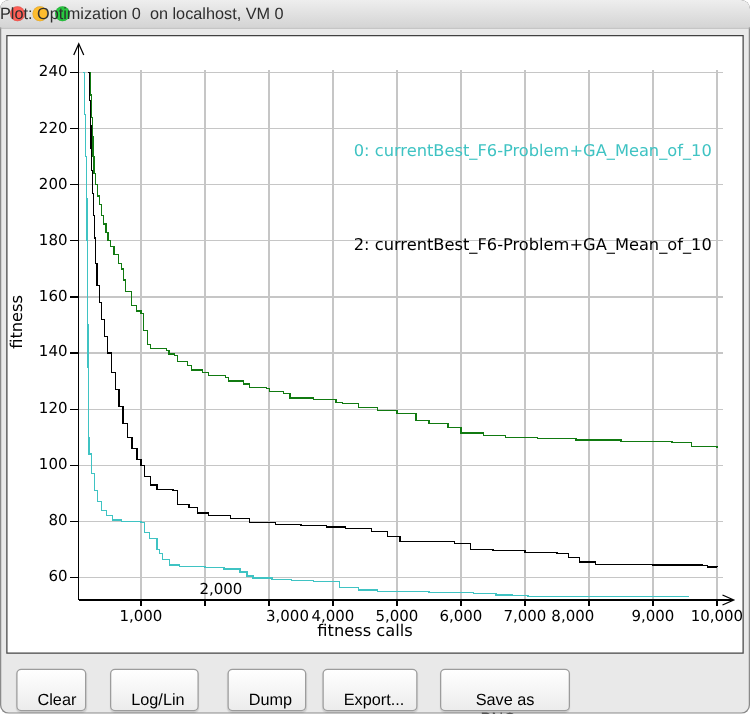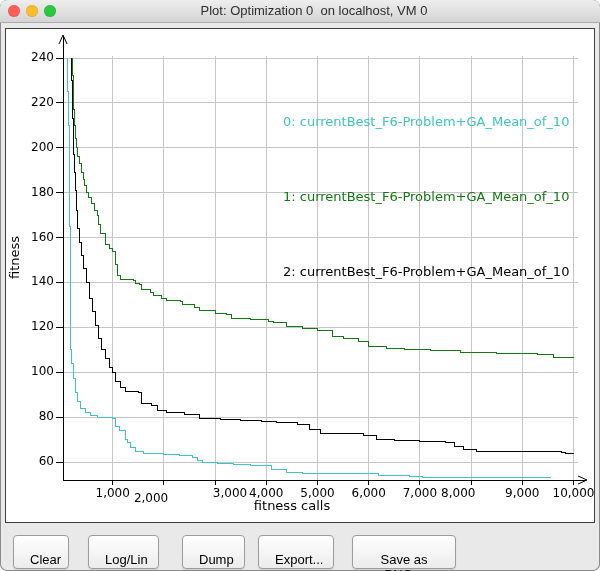--- a/index.html
+++ b/index.html
@@ -11,22 +11,22 @@
   }
   .titlebar{
     position:absolute;left:0;top:0;width:600px;height:22px;
     background:linear-gradient(#eeeeee,#d4d4d4);
     border-bottom:1px solid #ababab;
     border-radius:7px 7px 0 0;
   }
   .lights{position:absolute;left:8px;top:5px;display:flex;gap:6px;}
   .light{width:12px;height:12px;border-radius:50%;display:inline-block;box-shadow:inset 0 0 1px rgba(0,0,0,.3);}
   .title{
-    position:absolute;left:0;top:3px;width:556px;text-align:center;
-    font-size:13px;color:#2e2e2e;white-space:pre;padding-left:36px;
+    position:absolute;left:0;top:3px;width:556px;text-align:left;
+    font-size:13px;color:#2e2e2e;white-space:pre;
   }
   .plot-panel{
     position:absolute;left:5px;top:28px;width:588px;height:493px;
     background:#ffffff;border:1px solid #414141;
   }
   #plot-svg{position:absolute;left:0;top:0;width:600px;height:571px;pointer-events:none;}
   .chart-text{position:absolute;font-family:"DejaVu Sans",sans-serif;color:#000;}
   .xlabel{left:232px;top:498px;width:120px;text-align:center;font-size:13px;}
   .ylabel{left:-26px;top:250px;width:80px;text-align:center;font-size:13px;transform:rotate(-90deg);}
   .legend{position:absolute;left:283px;top:59px;font-family:"DejaVu Sans",sans-serif;font-size:13px;line-height:25px;white-space:pre;}
@@ -106,37 +106,36 @@
       <path d="M66.62 58.00799999999998H67.644V91.67399999999998H68.412V125.33999999999997H69.18V159.00599999999997H69.69200000000001V192.67199999999997H69.94800000000001V226.338H70.20400000000001V260.004H70.3576V293.66999999999996H70.5112V327.336H70.7672V349.78H71.228V363.2464H73.02V378.9572H75.836V392.42359999999996H77.884V401.4012H80.956V408.1344H85.05199999999999V412.6232H90.172V415.9898H97.34V417.11199999999997H112.7V418.2342H115.772V426.0896H119.356V430.5784H125.5V439.556H127.548V442.9226H130.108V447.4114H135.74V451.9002H143.42000000000002V453.0224H163.9V454.1446H179.26V455.2668H192.06V457.5112H197.692V460.8778H202.3V462.44888000000003H217.66V463.79552H233.02V464.2444H250.94V465.3666H271.42V469.8554H286.78V472.0998H302.14V473.222H343.1V473.89531999999997H378.94V475.01752H396.86V475.91528H409.66V476.5886H422.46000000000004V477.03748H471.1V477.26192H517.1800000000001V477.48636H550.972V477.7108" fill="none" stroke="#3fc3c3" stroke-width="1" shape-rendering="crispEdges"></path>
       <path d="M71.74 58.00799999999998H72.508V75.96319999999997H73.1736V93.91839999999996H73.788V109.62919999999997H74.4024V125.33999999999997H75.2216V138.8064H76.348V147.784H77.884V156.7616H79.676V163.4948H81.468V172.4724H83.004V179.2056H84.79599999999999V185.93879999999996H86.332V192.67199999999997H88.124V197.1608H91.196V203.894H94.78V210.6272H97.34V215.11599999999999H98.876V224.09359999999998H100.412V233.07119999999998H105.02000000000001V244.29319999999998H109.116V248.78199999999998H112.7V251.0264H115.004V264.4928H117.82V275.71479999999997H120.38V279.0814H133.18V280.2036H135.228V283.12132H139.836V284.6924H141.88400000000001V289.1812H150.07600000000002V292.5478H153.14800000000002V295.9144H161.852V298.1588H166.972V300.40319999999997H180.284V301.74983999999995H182.844V304.892H194.62V307.1364H199.74V310.05412H213.05200000000002V310.72744H215.612V313.19628H226.876V314.9918H231.996V318.35839999999996H250.94V319.4806H268.86V321.725H273.98V322.8472H286.78V326.2138H302.14V328.4582H317.5V330.70259999999996H332.86V336.3136H343.1V338.558H358.46000000000004V341.9246H368.7V346.4134H386.62V348.6578H404.54V349.78H430.14000000000004V350.9022H460.86V352.0244H496.70000000000005V353.1466H537.6600000000001V354.2688H553.02V357.41096H573.5V358.08428" fill="none" stroke="#117a11" stroke-width="1" shape-rendering="crispEdges"></path>
       <path d="M70.71600000000001 58.00799999999998H71.74V80.452H72.3544V100.65159999999997H72.8664V118.60679999999996H73.3784V136.56199999999995H73.8904V154.5172H74.6072V172.4724H75.4264V190.42759999999998H76.4504V210.6272H77.628V228.58239999999998H79.42V242.04879999999997H81.468V255.5152H83.516V268.98159999999996H86.076V282.448H89.148V298.1588H92.22V311.62519999999995H95.292V325.09159999999997H98.364V338.558H101.94800000000001V349.78H105.53200000000001V358.7576H109.628V367.73519999999996H112.7V372.224H115.772V381.2016H120.38V387.9348H125.5V391.3014H138.3V392.42359999999996H141.88400000000001V403.6456H151.10000000000002V405.89H157.756V410.3788H166.972V412.6232H184.38V414.8676H199.74V418.2342H220.22V419.3564H240.70000000000002V420.47860000000003H261.18V421.6008H276.54V422.723H297.02V424.9674H309.82000000000005V429.45619999999997H320.06V433.49612H363.58000000000004V435.0672H376.38V439.556H394.3V440.6782H419.90000000000003V441.8004H445.5V442.9226H454.716V446.2892H463.42V449.6558H476.22V451.45132H522.3V451.9002H561.724V452.12464H565.82V453.69572H573.5V453.92016" fill="none" stroke="#000000" stroke-width="1" shape-rendering="crispEdges"></path>
     </svg>
 
   <div class="chart-text xlabel">fitness calls</div>
   <div class="chart-text ylabel">fitness</div>
 
   <div class="legend">
     <div class="legend-line" style="color: rgb(63, 195, 195);">0: currentBest_F6-Problem+GA_Mean_of_10</div>
-    <div class="legend-line" style="color: rgb(17, 122, 17);">1: currentBest_F6-Problem+GA_Mean_of_10</div>
     <div class="legend-line" style="color: rgb(0, 0, 0);">2: currentBest_F6-Problem+GA_Mean_of_10</div>
   </div>
 
   <div id="tick-layer">
       <div class="tick-label" style="left: 20px; width: 34px; text-align: right; top: 454px;">60</div>
       <div class="tick-label" style="left: 20px; width: 34px; text-align: right; top: 409.112px;">80</div>
       <div class="tick-label" style="left: 20px; width: 34px; text-align: right; top: 364.224px;">100</div>
       <div class="tick-label" style="left: 20px; width: 34px; text-align: right; top: 319.336px;">120</div>
       <div class="tick-label" style="left: 20px; width: 34px; text-align: right; top: 274.448px;">140</div>
       <div class="tick-label" style="left: 20px; width: 34px; text-align: right; top: 229.56px;">160</div>
       <div class="tick-label" style="left: 20px; width: 34px; text-align: right; top: 184.672px;">180</div>
       <div class="tick-label" style="left: 20px; width: 34px; text-align: right; top: 139.784px;">200</div>
       <div class="tick-label" style="left: 20px; width: 34px; text-align: right; top: 94.896px;">220</div>
       <div class="tick-label" style="left: 20px; width: 34px; text-align: right; top: 50.008px;">240</div>
       <div class="tick-label" style="left: 82.7px; width: 60px; text-align: center; top: 486px;">1,000</div>
-      <div class="tick-label" style="left: 133.9px; width: 60px; text-align: left; top: 491px;">2,000</div>
+      <div class="tick-label" style="left: 133.9px; width: 60px; text-align: right; top: 464px;">2,000</div>
       <div class="tick-label" style="left: 200px; width: 60px; text-align: center; top: 486px;">3,000</div>
       <div class="tick-label" style="left: 236.3px; width: 60px; text-align: center; top: 486px;">4,000</div>
       <div class="tick-label" style="left: 287.5px; width: 60px; text-align: center; top: 486px;">5,000</div>
       <div class="tick-label" style="left: 338.7px; width: 60px; text-align: center; top: 486px;">6,000</div>
       <div class="tick-label" style="left: 389.9px; width: 60px; text-align: center; top: 486px;">7,000</div>
       <div class="tick-label" style="left: 441.1px; width: 60px; top: 486px;">8,000</div>
       <div class="tick-label" style="left: 492.3px; width: 60px; text-align: center; top: 486px;">9,000</div>
       <div class="tick-label" style="left: 543.5px; width: 60px; text-align: center; top: 486px;">10,000</div>
     </div>
 

